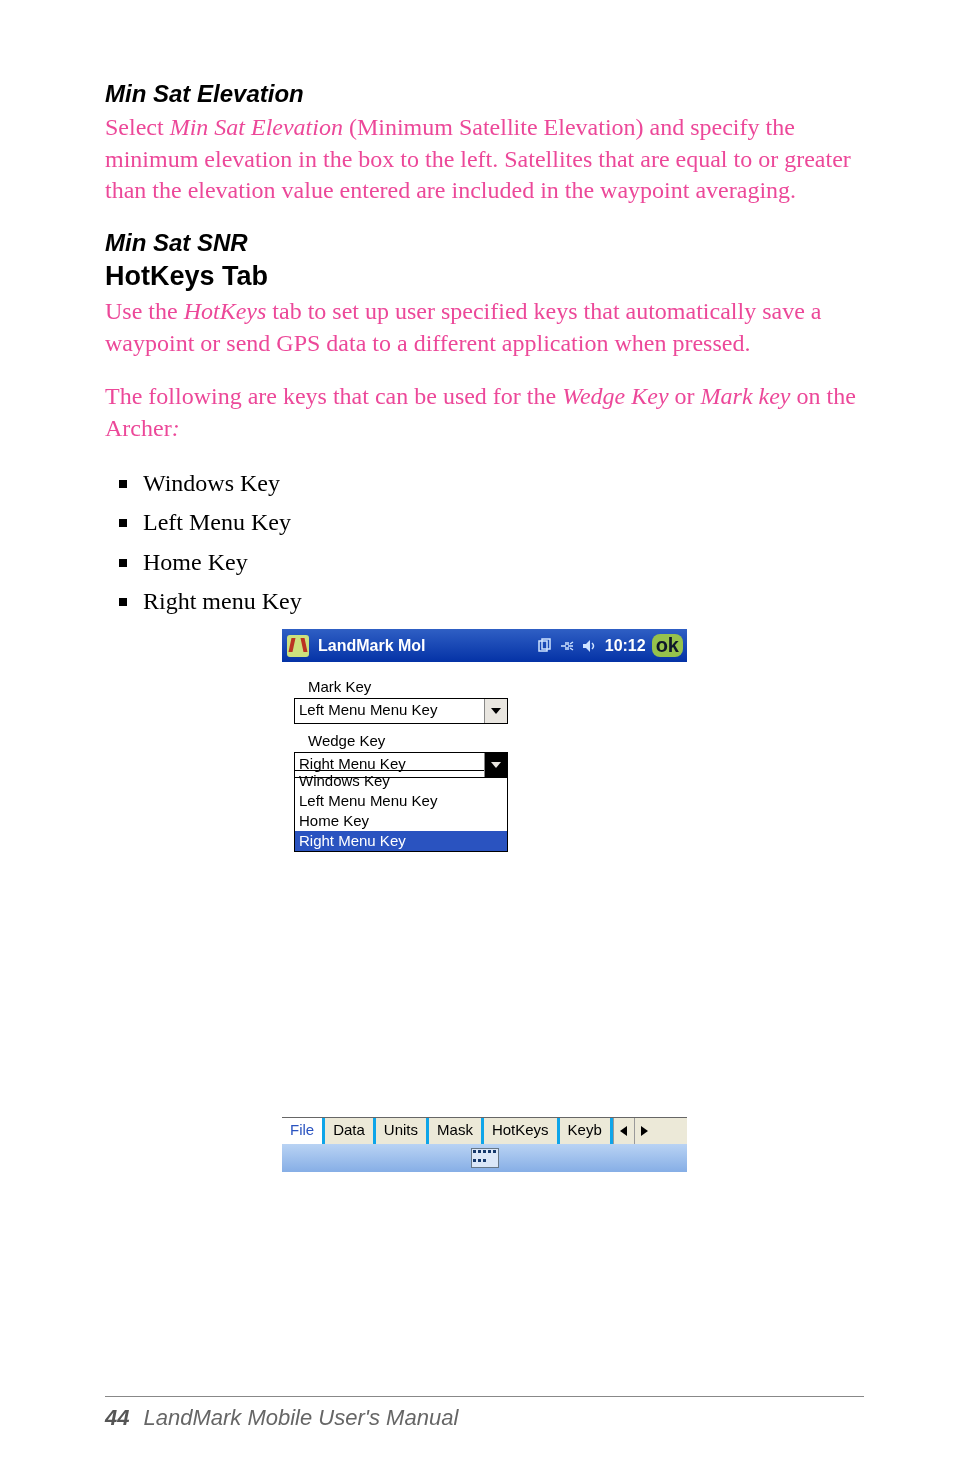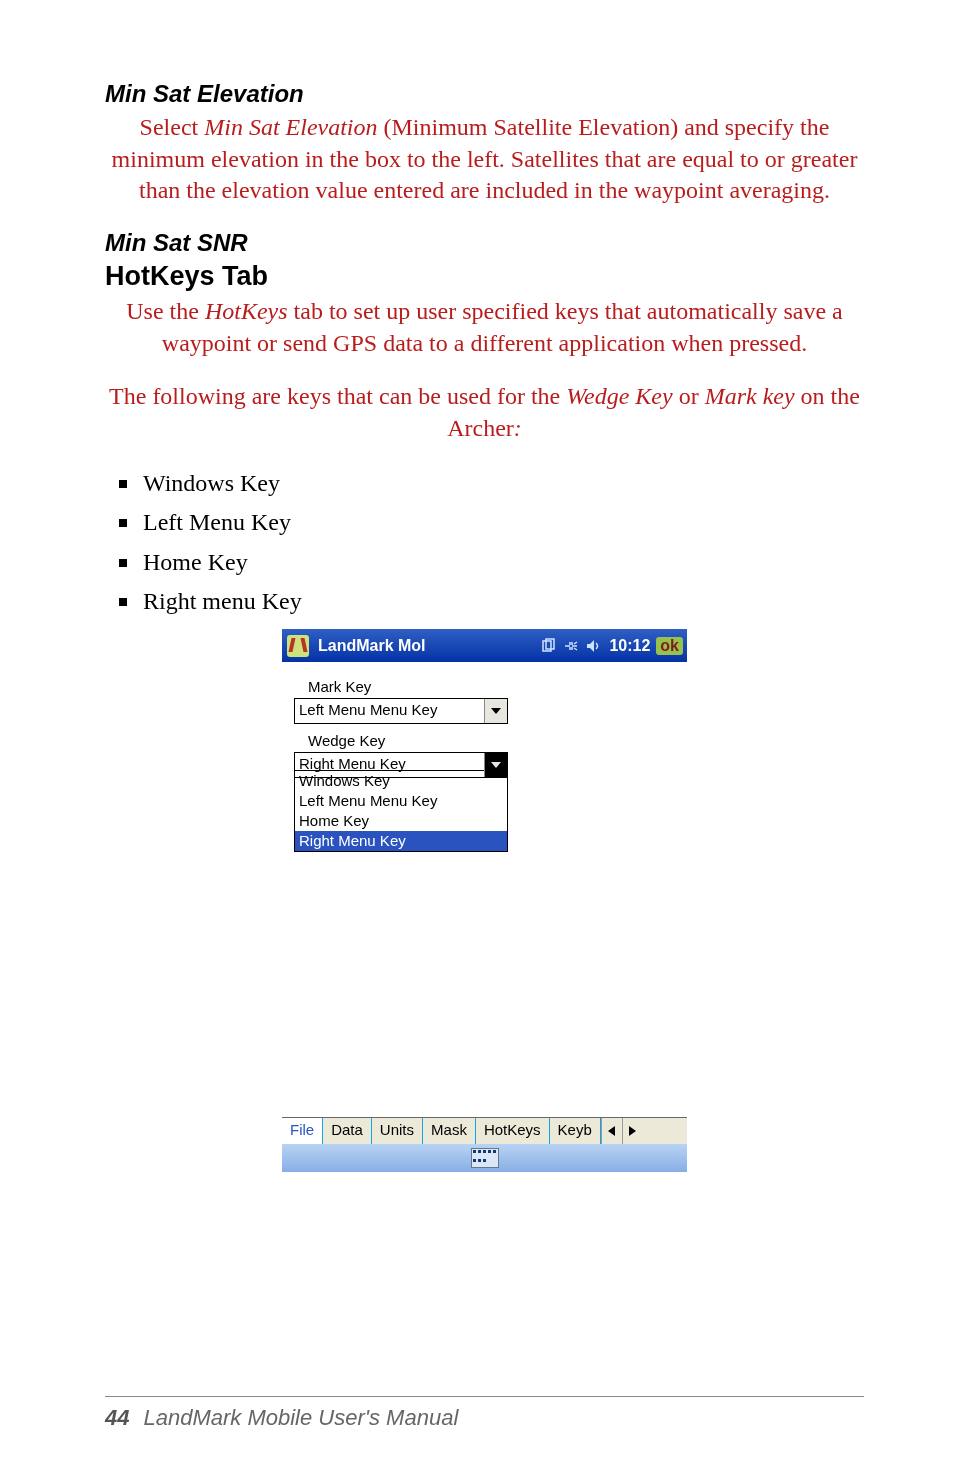--- a/index.html
+++ b/index.html
@@ -22,22 +22,21 @@
     font-weight: bold;
     font-style: italic;
     font-size: 24px;
     margin: 0 0 4px 0;
     color: #000;
   }
   .para {
     font-size: 24px;
     line-height: 1.32;
     margin: 0 0 22px 0;
-    color: #b91c1c;
-    text-align: center;
+    color: #ec4899;
   }
   .italic { font-style: italic; }
   .section-head {
     font-family: Arial, Helvetica, sans-serif;
     font-weight: bold;
     font-size: 27px;
     margin: 0 0 4px 0;
   }
   ul.keys {
     list-style: none;
@@ -82,25 +81,25 @@
     height: 33px;
     display: flex;
     align-items: center;
     justify-content: center;
   }
   .titlebar .appname { margin-left: 4px; }
   .titlebar .spacer { flex: 1; }
   .titlebar .tray { display: flex; gap: 6px; align-items: center; margin-right: 6px; }
   .titlebar .ok {
     background: #96c24c;
-    color: #7f1d1d;
+    color: #0f172a;
     font-weight: bold;
     padding: 0 4px;
-    border-radius: 3px;
-    font-size: 16px;
+    border-radius: 8px;
+    font-size: 20px;
     margin-right: 4px;
   }
   .device-body {
     background: #fff;
     height: 335px;
     padding: 10px 8px 0 8px;
     box-sizing: border-box;
   }
   .f-label {
     font-size: 15px;
@@ -147,21 +146,21 @@
     display: flex;
     border-top: 1px solid #666;
     height: 26px;
     font-size: 15px;
     background: #ece9d8;
     align-items: stretch;
     overflow: hidden;
   }
   .tabbar .tab {
     padding: 3px 8px 0 8px;
-    border-right: 1px solid #0ea5e9;
+    border-right: 3px solid #0ea5e9;
     color: #000;
     white-space: nowrap;
   }
   .tabbar .tab.first { color: #2a53c0; background: #fff; }
   .tabbar .scroll {
     width: 20px;
     border-left: 1px solid #9a9a9a;
     display: flex;
     align-items: center;
     justify-content: center;

